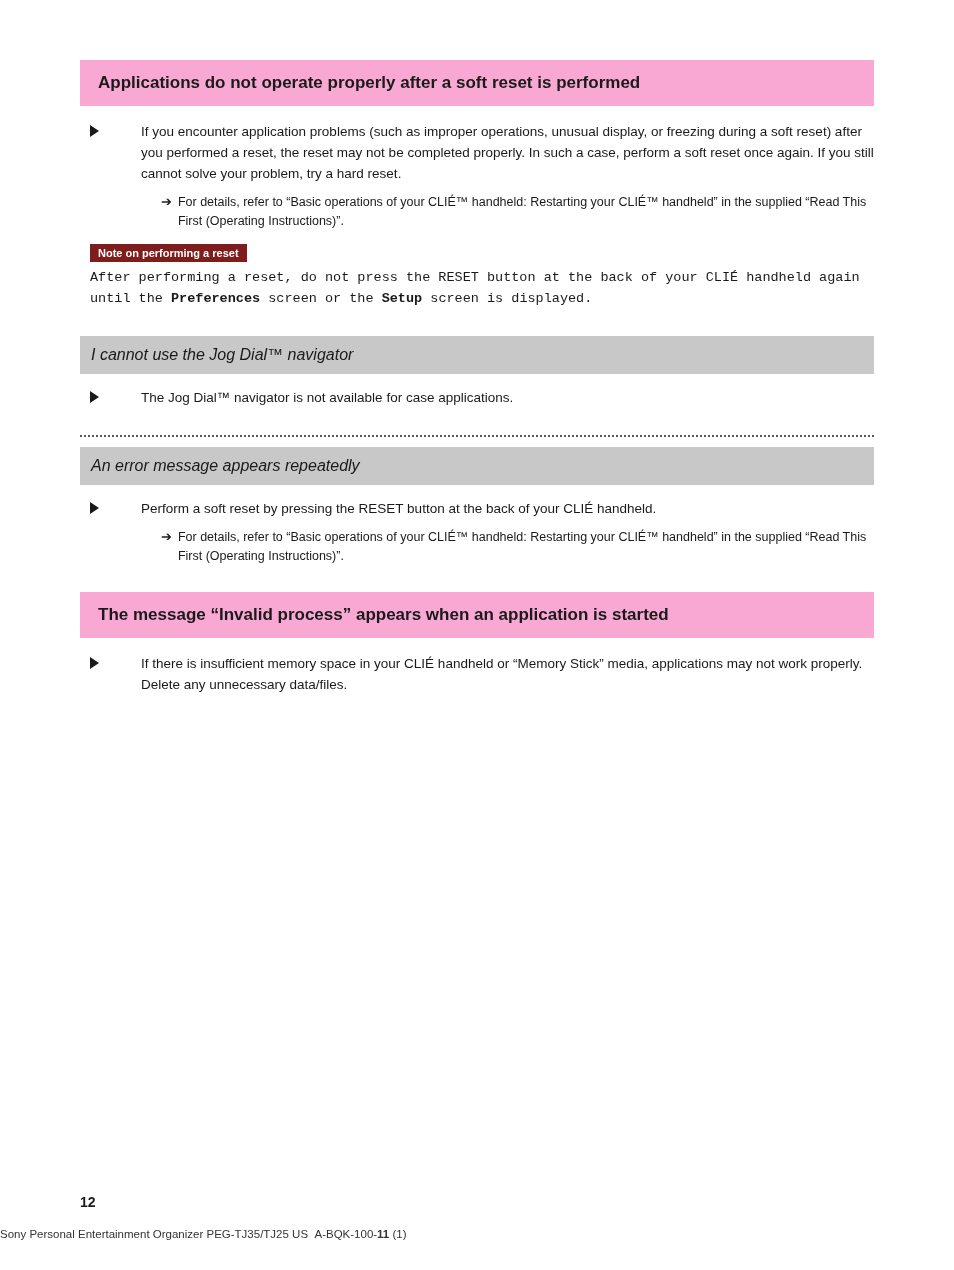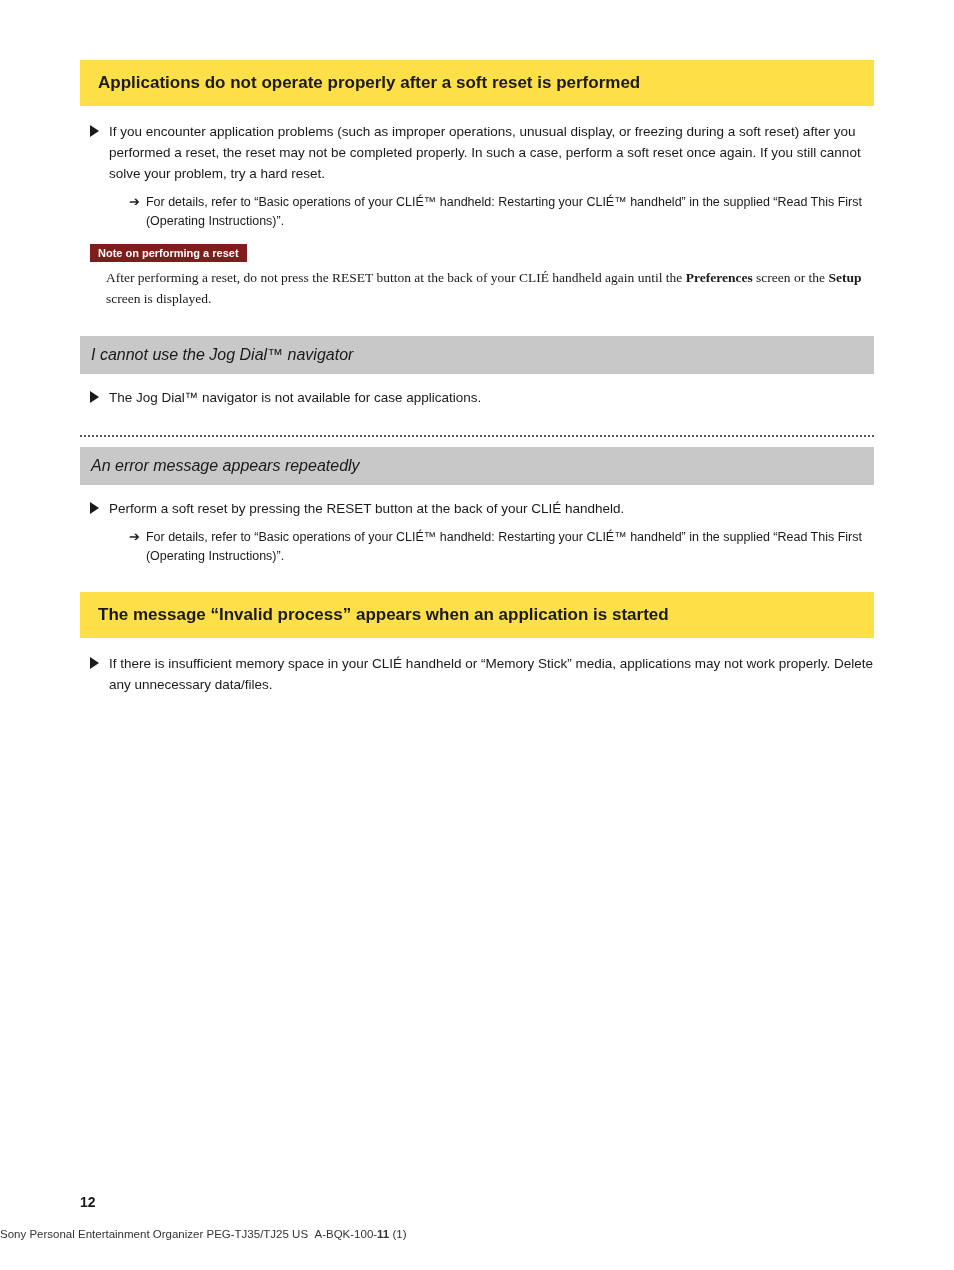--- a/index.html
+++ b/index.html
@@ -11,21 +11,21 @@
       width: 954px;
       min-height: 1270px;
       position: relative;
     }
     .page {
       padding: 60px 80px 80px 80px;
       max-width: 954px;
     }
     
     .section-header {
-      background: #fde047;
+      background: #f9a8d4;
       padding: 12px 18px;
       margin-bottom: 16px;
     }
     .section-header h2 {
       font-family: Arial, Helvetica, sans-serif;
       font-size: 17px;
       font-weight: bold;
       color: #1a1a1a;
       line-height: 1.3;
     }
@@ -41,20 +41,21 @@
       font-size: 16px;
       font-weight: normal;
       color: #1a1a1a;
     }
     
     .bullet-item {
       display: flex;
       align-items: flex-start;
       margin-bottom: 12px;
       padding-left: 10px;
+      gap: 32px;
     }
     .bullet-triangle {
       display: inline-block;
       width: 0;
       height: 0;
       border-top: 6px solid transparent;
       border-bottom: 6px solid transparent;
       border-left: 9px solid #1a1a1a;
       margin-top: 3px;
       flex-shrink: 0;
@@ -93,24 +94,23 @@
       background: #7f1d1d;
       color: #ffffff;
       font-family: Arial, Helvetica, sans-serif;
       font-size: 11px;
       font-weight: bold;
       padding: 3px 8px;
       display: inline-block;
       margin-bottom: 6px;
     }
     .note-text {
-      font-family: Liberation Serif, serif;
+      font-family: Liberation Mono, monospace;
       font-size: 13.5px;
       line-height: 1.55;
-      margin-left: 16px;
     }
     .bold-text {
       font-weight: bold;
     }
     
     .dotted-separator {
       border: none;
       border-top: 2px dotted #555;
       margin: 24px 0 10px 0;
     }

